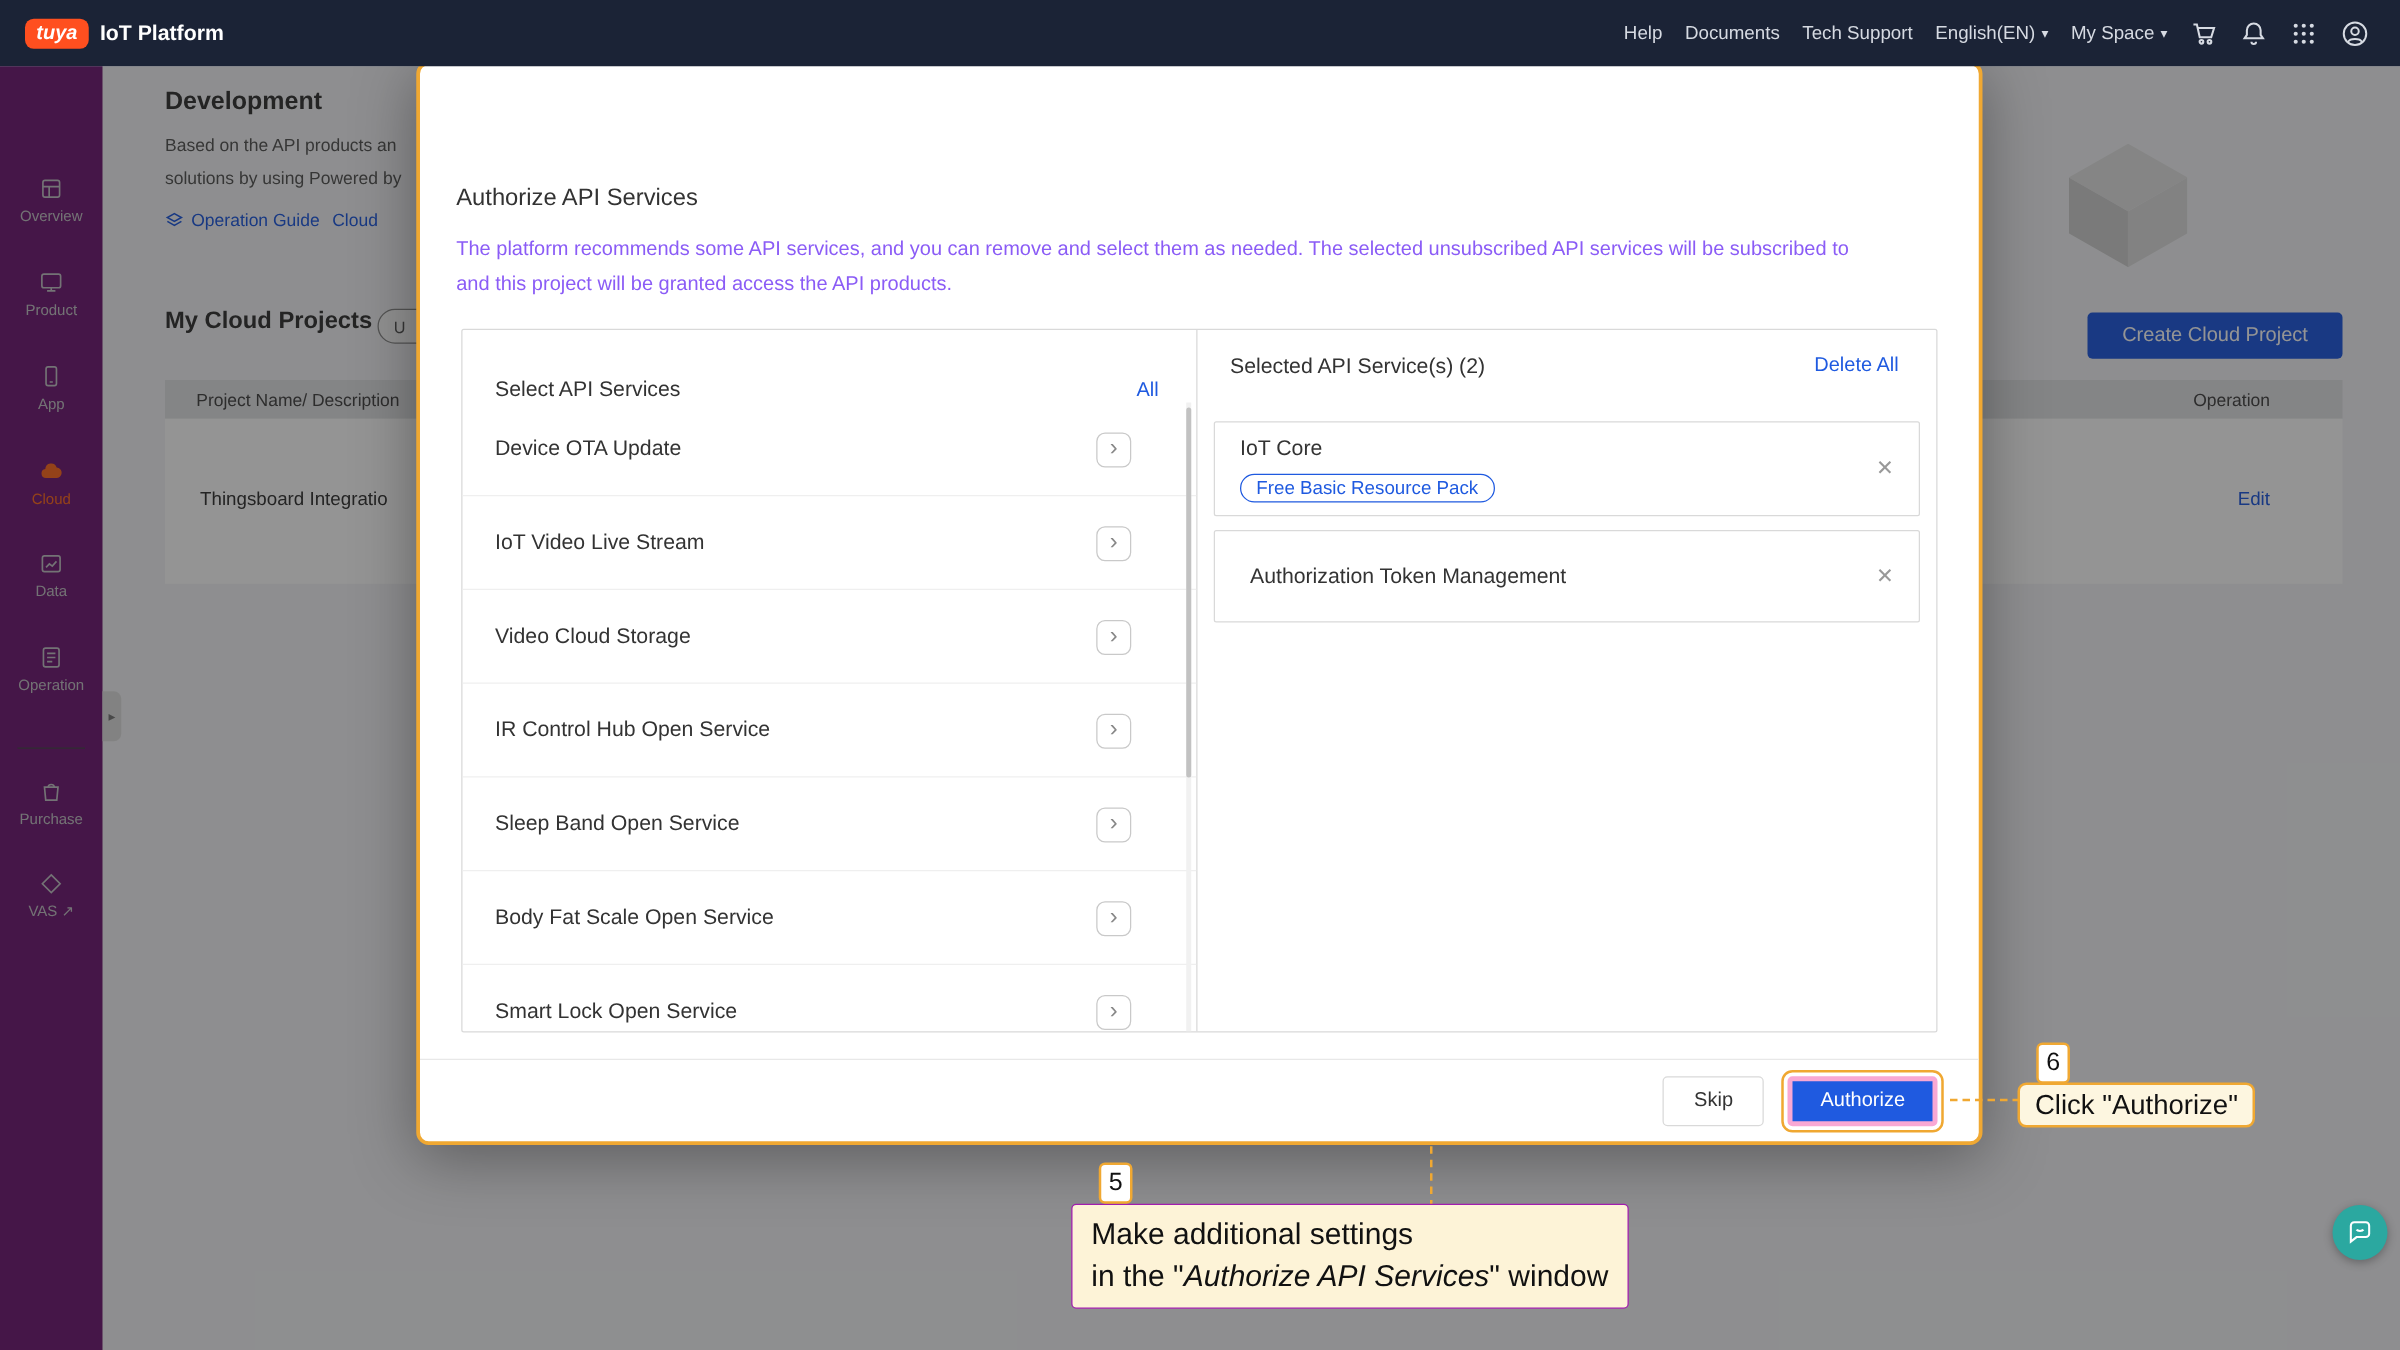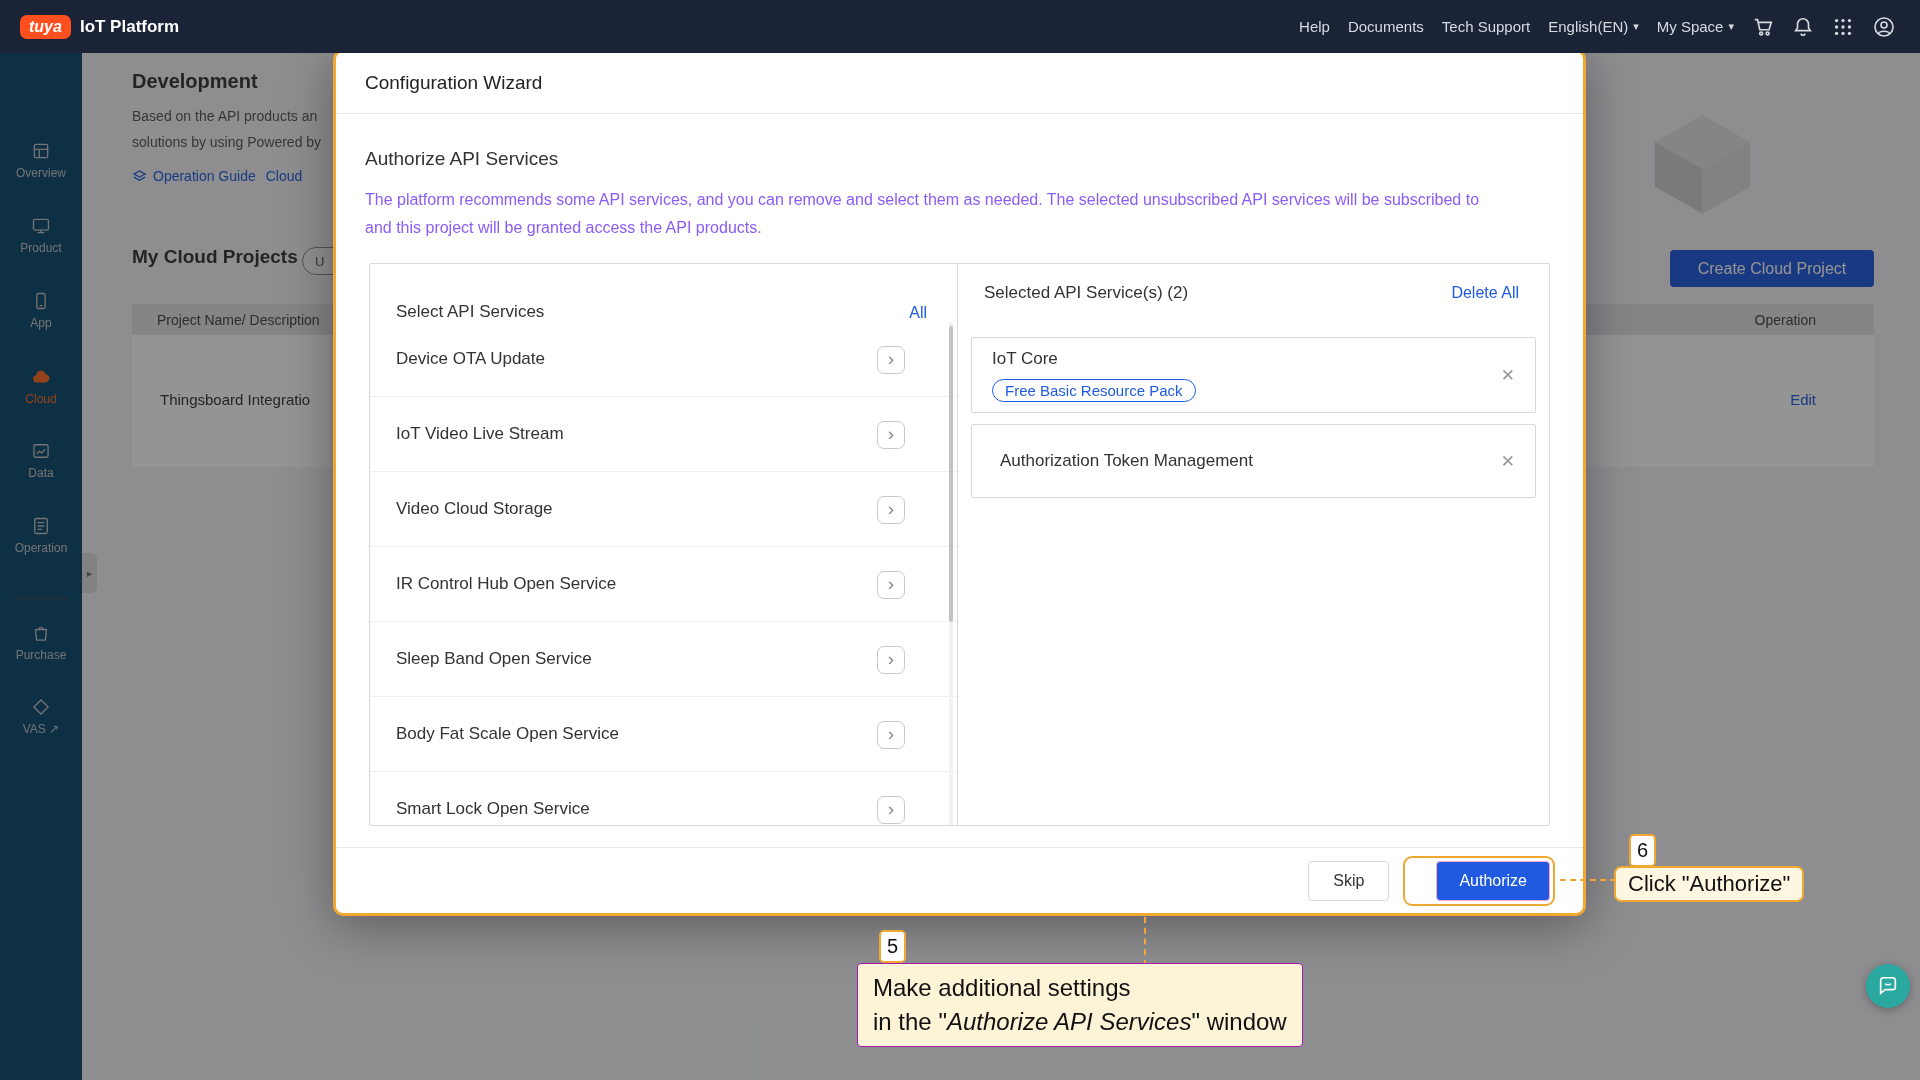--- a/index.html
+++ b/index.html
@@ -10,21 +10,21 @@
   
   .topbar { position:absolute; top:0; left:0; width:1920px; height:53px; background:#1b2336; display:flex; align-items:center; padding:0 24px 0 20px; z-index:400; }
   .logo-badge { background:#ff4f1f; color:#fff; font-weight:bold; font-style:italic; font-size:16px; padding:3px 9px; border-radius:7px; cursor:pointer; }
   .brand { color:#fff; font-size:17px; font-weight:bold; margin-left:9px; }
   .topbar-right { margin-left:auto; display:flex; align-items:center; gap:18px; }
   .top-link { color:#d6dae2; font-size:15px; cursor:pointer; display:flex; align-items:center; }
   .caret { font-size:11px; margin-left:5px; color:#d6dae2; }
   .top-icon { display:inline-flex; cursor:pointer; }
 
   
-  .sidebar { position:absolute; top:53px; left:0; width:82px; height:1027px; background:#0c4a6e; z-index:10; }
+  .sidebar { position:absolute; top:53px; left:0; width:82px; height:1027px; background:#701a75; z-index:10; }
   .side-item { position:absolute; left:0; width:82px; text-align:center; cursor:pointer; color:#c3c3c6; }
   .side-item svg { display:block; margin:0 auto 5px; }
   .side-label { font-size:12px; }
   .side-item.active { color:#ff6a1f; }
   .side-divider { position:absolute; left:14px; width:54px; height:1px; background:#46464a; top:545px; }
   .expand-tab { position:absolute; left:82px; top:553px; width:15px; height:40px; background:#dfdfdf; border-radius:0 6px 6px 0; color:#777; font-size:11px; display:flex; align-items:center; justify-content:center; z-index:10; cursor:pointer; }
 
   
   .page-title { position:absolute; left:132px; top:70px; font-size:20px; font-weight:bold; color:#333; }
   .desc { position:absolute; left:132px; font-size:14px; color:#555; }
@@ -67,21 +67,21 @@
   .sel-card { position:absolute; left:601px; width:565px; border:1px solid #d9d9d9; border-radius:2px; background:#fff; }
   .sel-card .close { position:absolute; right:20px; top:50%; transform:translateY(-50%); color:#999; font-size:17px; cursor:pointer; }
   .card1 { top:73px; height:76px; }
   .card1 .nm { position:absolute; left:20px; top:11px; font-size:17px; color:#333; }
   .badge { position:absolute; left:20px; top:41px; border:1px solid #1f5ae0; color:#1f5ae0; font-size:15px; border-radius:13px; padding:2px 12px; background:#fff; }
   .card2 { top:160px; height:74px; }
   .card2 .nm { position:absolute; left:28px; top:50%; transform:translateY(-50%); font-size:17px; color:#333; }
   .modal-footer { position:absolute; left:0; bottom:0; width:100%; height:66px; border-top:1px solid #e8e8e8; display:flex; align-items:center; justify-content:flex-end; gap:14px; padding-right:28px; }
   .skip-btn { height:40px; padding:0 24px; background:#fff; border:1px solid #d9d9d9; border-radius:4px; font-size:16px; color:#333; cursor:pointer; }
   .auth-ring { border:2px solid #f0a832; border-radius:9px; padding:3px; }
-  .auth-btn { height:40px; padding:0 22px; background:#1f5ae0; border:1px solid #f9a8d4; border-radius:4px; font-size:16px; color:#fff; cursor:pointer;margin-left:28px; }
+  .auth-btn { height:40px; padding:0 22px; background:#1f5ae0; border:4px solid #f9a8d4; border-radius:4px; font-size:16px; color:#fff; cursor:pointer; }
 
   
   .conn6 { position:absolute; left:1560px; top:879px; width:56px; border-top:2px dashed #f0a832; z-index:300; }
   .num-box { position:absolute; width:27px; height:33px; background:#fff; border:2px solid #f0a832; border-radius:5px; color:#111; font-size:20px; display:flex; align-items:center; justify-content:center; z-index:310; }
   .num6 { left:1629px; top:834px; }
   .label6 { position:absolute; left:1614px; top:866px; background:#fdf6e0; border:2px solid #f0a832; border-radius:7px; padding:3px 12px; font-size:22px; color:#111; z-index:305; white-space:nowrap; }
   .conn5 { position:absolute; left:1144px; top:917px; height:49px; border-left:2px dashed #f0a832; z-index:300; }
   .num5 { left:879px; top:930px; }
   .label5 { position:absolute; left:857px; top:963px; background:#fdf3d7; border:1px solid #a21caf; border-radius:4px; padding:7px 15px; font-size:24px; color:#111; line-height:34px; z-index:305; white-space:nowrap; }
   .label5 .it { font-style:italic; }
@@ -238,23 +238,20 @@
   <div class="overlay"></div>
 
   <div class="chat-fab">
     <svg width="22" height="22" viewBox="0 0 24 24" fill="none" stroke="#fff" stroke-width="1.8">
         <path d="M4 6a3 3 0 0 1 3-3h10a3 3 0 0 1 3 3v7a3 3 0 0 1-3 3H9l-5 4V6z"></path>
         <path d="M9 9.5c1 1.5 5 1.5 6 0"></path>
       </svg>
   </div>
 
   <div class="modal">
-    <div class="modal-header">
-      <span>Configuration Wizard</span>
-    </div>
     <div class="modal-h2">Authorize API Services</div>
     <div class="modal-desc">The platform recommends some API services, and you can remove and select them as needed. The selected unsubscribed API services will be subscribed to and this project will be granted access the API products.</div>
 
     <div class="panel">
       <div class="panel-head-left">
         <span class="panel-title">Select API Services</span>
         <span class="panel-action">All</span>
       </div>
       <div class="panel-head-right">
         <span class="panel-title">Selected API Service(s) (2)</span>

